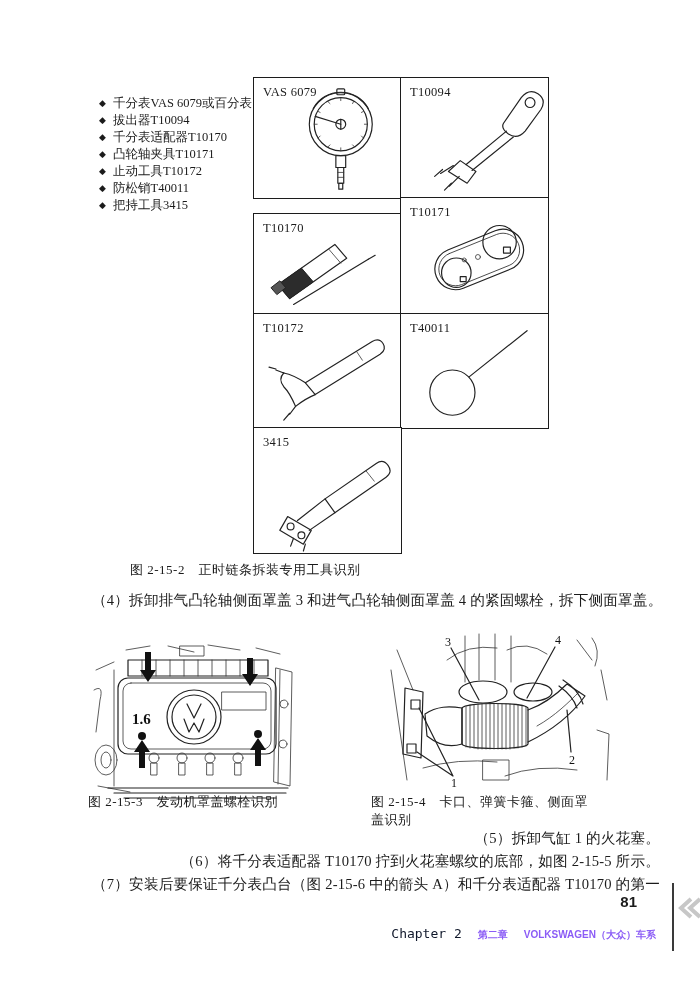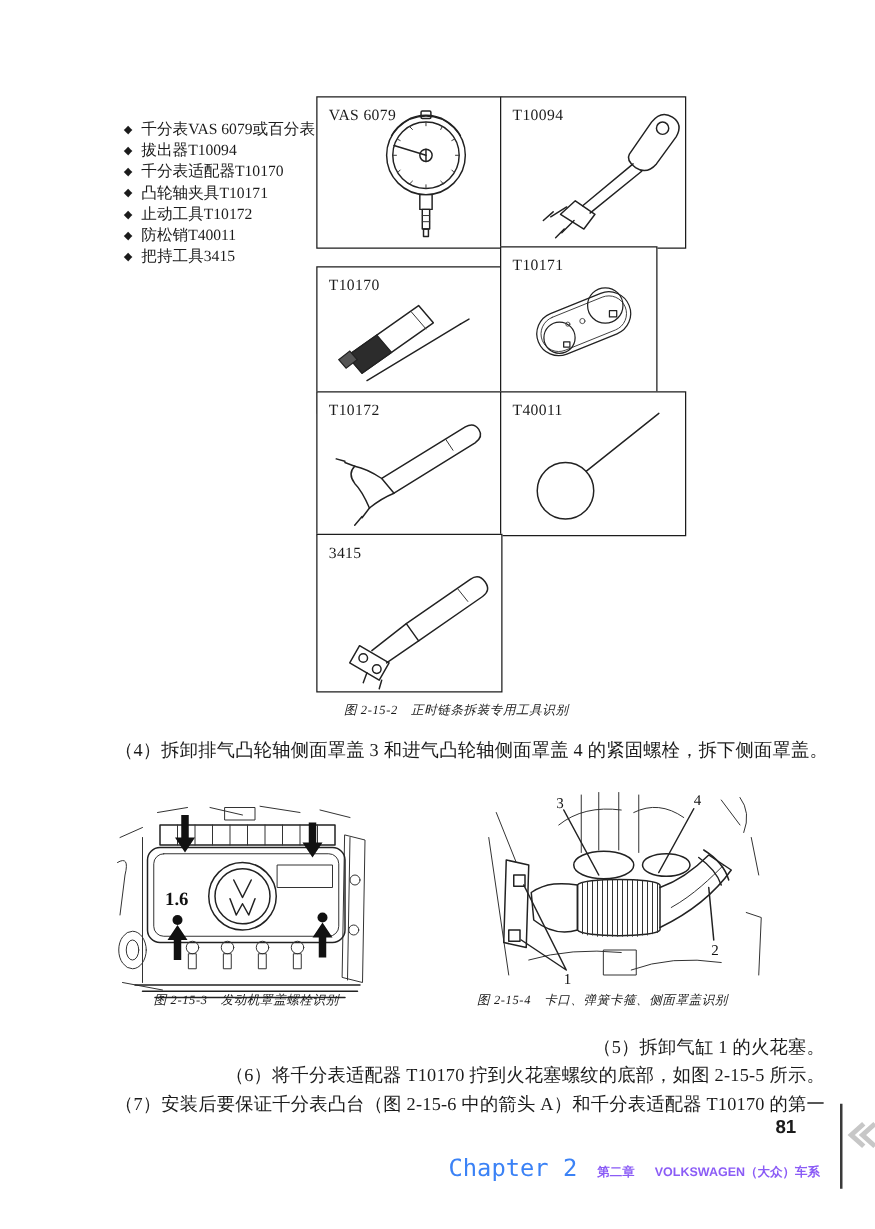--- a/index.html
+++ b/index.html
@@ -12,42 +12,42 @@
   .tool-item .bullet { position:absolute; left:1px; top:0px; font-size:9px; }
 
   
   .tool-table { position:absolute; left:253px; top:77px; width:296px; height:477px; }
   .cell { position:absolute; box-sizing:border-box; border:1.5px solid #1c1c1c; background:#fff;text-decoration:underline; }
   .cell .label { position:absolute; left:9px; top:7px; font-size:12.5px; letter-spacing:.3px; }
   .cell svg { position:absolute; left:0; top:0; width:100%; height:100%; }
   .c1 { left:0;   top:0;    width:149px; height:122px; }
   .c2 { left:147px;top:0;   width:149px; height:122px; }
   .c3 { left:0;   top:120px; width:149px; height:118px;margin-top:16px; }
-  .c4 { left:147px;top:120px;width:126px; height:118px; }
+  .c4 { left:147px;top:120px;width:149px; height:118px; }
   .c5 { left:0;   top:236px; width:149px; height:116px; }
   .c6 { left:147px;top:236px;width:149px; height:116px; }
   .c7 { left:0;   top:350px; width:149px; height:127px; }
 
-  .caption { position:absolute; font-size:10px; text-align:center; letter-spacing:.5px;font-style:italic; }
+  .caption { position:absolute; font-size:13px; text-align:left; letter-spacing:.5px; }
   .cap-table { left:130px; top:561px; width:470px; }
   .cap-left  { left:88px;  top:793px; width:218px; }
   .cap-right { left:371px; top:793px; width:222px; }
 
   .para { position:absolute; left:92px; font-size:14.6px; white-space:nowrap; letter-spacing:.2px; }
   .p4 { top:591px; }
   .steps { position:absolute; left:92px; top:827px; font-size:14.6px; line-height:23px; white-space:nowrap; letter-spacing:.2px;text-align:right; }
 
   .fig { position:absolute; }
   .fig-left  { left:90px;  top:640px; width:213px; height:162px; }
   .fig-right { left:387px; top:630px; width:226px; height:158px; }
   .fig svg { width:100%; height:100%; display:block; }
 
   .page-num { position:absolute; right:63px; top:893px; font-family:"Liberation Sans","DejaVu Sans",sans-serif; font-weight:bold; font-size:15px; }
   .footer { position:absolute; right:44px; top:924px; white-space:nowrap; }
-  .footer .en { font-family:"DejaVu Sans Mono","Liberation Mono",monospace; font-size:19px; color:#3b82f6; }
+  .footer .en { font-family:"DejaVu Sans Mono","Liberation Mono",monospace; font-size:13px; color:#0f172a; }
   .footer .zh { font-family:"Liberation Sans","DejaVu Sans",sans-serif; font-size:10px; font-weight:bold; color:#8b5cf6; margin-left:12px; }
   .edge-rule { position:absolute; left:672px; top:883px; width:2px; height:68px; background:#3a3a3a; }
   .edge-chevron { position:absolute; left:677px; top:896px; }
 
   .t { stroke:#222; fill:none; stroke-width:1.2; stroke-linecap:round; stroke-linejoin:round; }
   .thin { stroke:#333; fill:none; stroke-width:0.8; stroke-linecap:round; stroke-linejoin:round; }
   .blk { fill:#111; stroke:none; }
   svg text { font-family:"Liberation Serif","DejaVu Serif",serif; fill:#111; }
 </style>
 </head>

